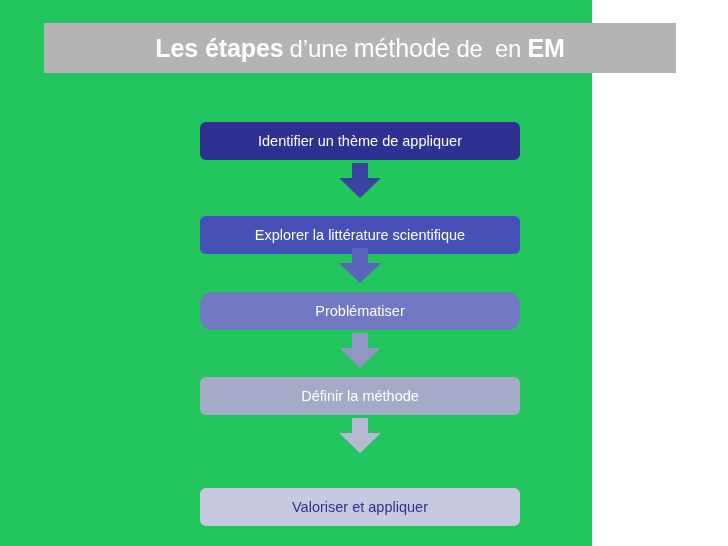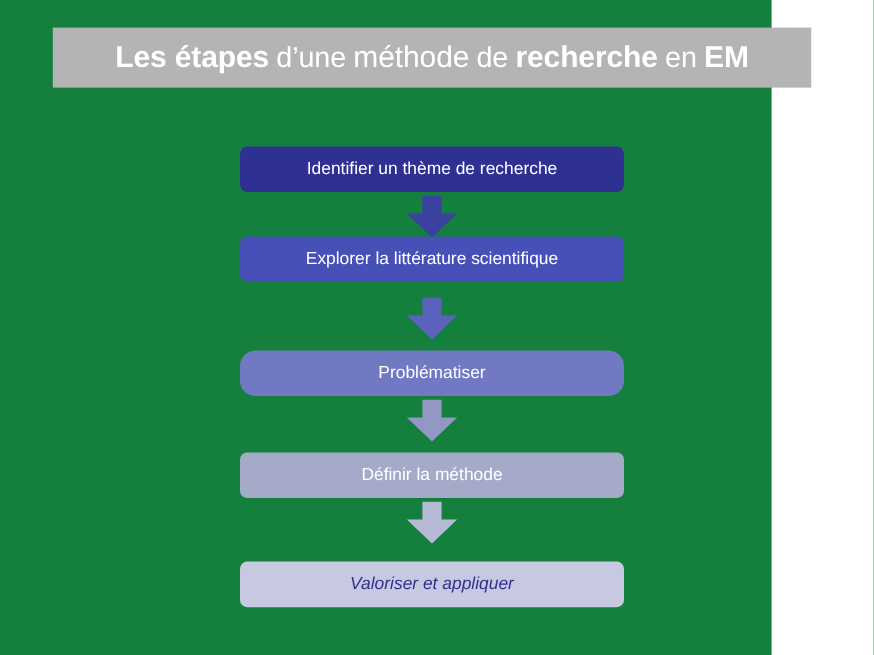--- a/index.html
+++ b/index.html
@@ -11,23 +11,23 @@
     height: 546px;
     background: #ffffff;
     font-family: "Liberation Sans", sans-serif;
     overflow: hidden;
     position: relative;
   }
 
   #slide {
     position: absolute;
     left: 0; top: 0;
-    width: 643px;
+    width: 592px;
     height: 546px;
-    background: #15803d;
+    background: #22c55e;
   }
 
   
   #title-banner {
     position: absolute;
     left: 44px;
     top: 23px;
     width: 632px;
     height: 50px;
     background: #b4b4b4;
@@ -65,24 +65,24 @@
     font-weight: normal;
     box-sizing: border-box;
     text-align: center;
   }
   .flow-box .label {
     line-height: 1;
     white-space: nowrap;
   }
 
   #box-1 { top: 122px; background: #2e3192; color: #ffffff; }
-  #box-2 { top: 197px; background: #4750b7; color: #ffffff; }
+  #box-2 { top: 216px; background: #4750b7; color: #ffffff; }
   #box-3 { top: 292px; background: #7079c1; color: #ffffff; border-radius: 13px; }
   #box-4 { top: 377px; background: #a6aac9; color: #ffffff; }
-  #box-5 { top: 468px; background: #c6c9df; color: #2e3192; font-style: italic; }
+  #box-5 { top: 488px; background: #c6c9df; color: #2e3192; }
 
   
   .flow-arrow {
     position: absolute;
     left: 338px;
     width: 44px;
     height: 36px;
   }
   .flow-arrow svg { display: block; width: 44px; height: 36px; }
 
@@ -99,30 +99,29 @@
   <div id="title-banner">
     <div id="title-text">
       <span class="t-bold-lg">Les étapes</span>
       <span class="sp"></span>
       <span class="t-reg-sm">d’une</span>
       <span class="sp"></span>
       <span class="t-reg-lg">méthode</span>
       <span class="sp"></span>
       <span class="t-reg-sm">de</span>
       <span class="sp"></span>
-      <span class="t-bold-lg">recherche</span>
       <span class="sp"></span>
       <span class="t-reg-sm">en</span>
       <span class="sp"></span>
       <span class="t-bold-lg">EM</span>
     </div>
   </div>
 
   <div class="flow-box" id="box-1">
-    <span class="label">Identifier un thème de recherche</span>
+    <span class="label">Identifier un thème de appliquer</span>
   </div>
 
   <div class="flow-arrow" id="arrow-1">
     <svg viewBox="0 0 44 36" xmlns="http://www.w3.org/2000/svg" aria-hidden="true">
       <polygon points="14,0 30,0 30,15 43,15 22,35 1,15 14,15" fill="#3b419f"></polygon>
     </svg>
   </div>
 
   <div class="flow-box" id="box-2">
     <span class="label">Explorer la littérature scientifique</span>

